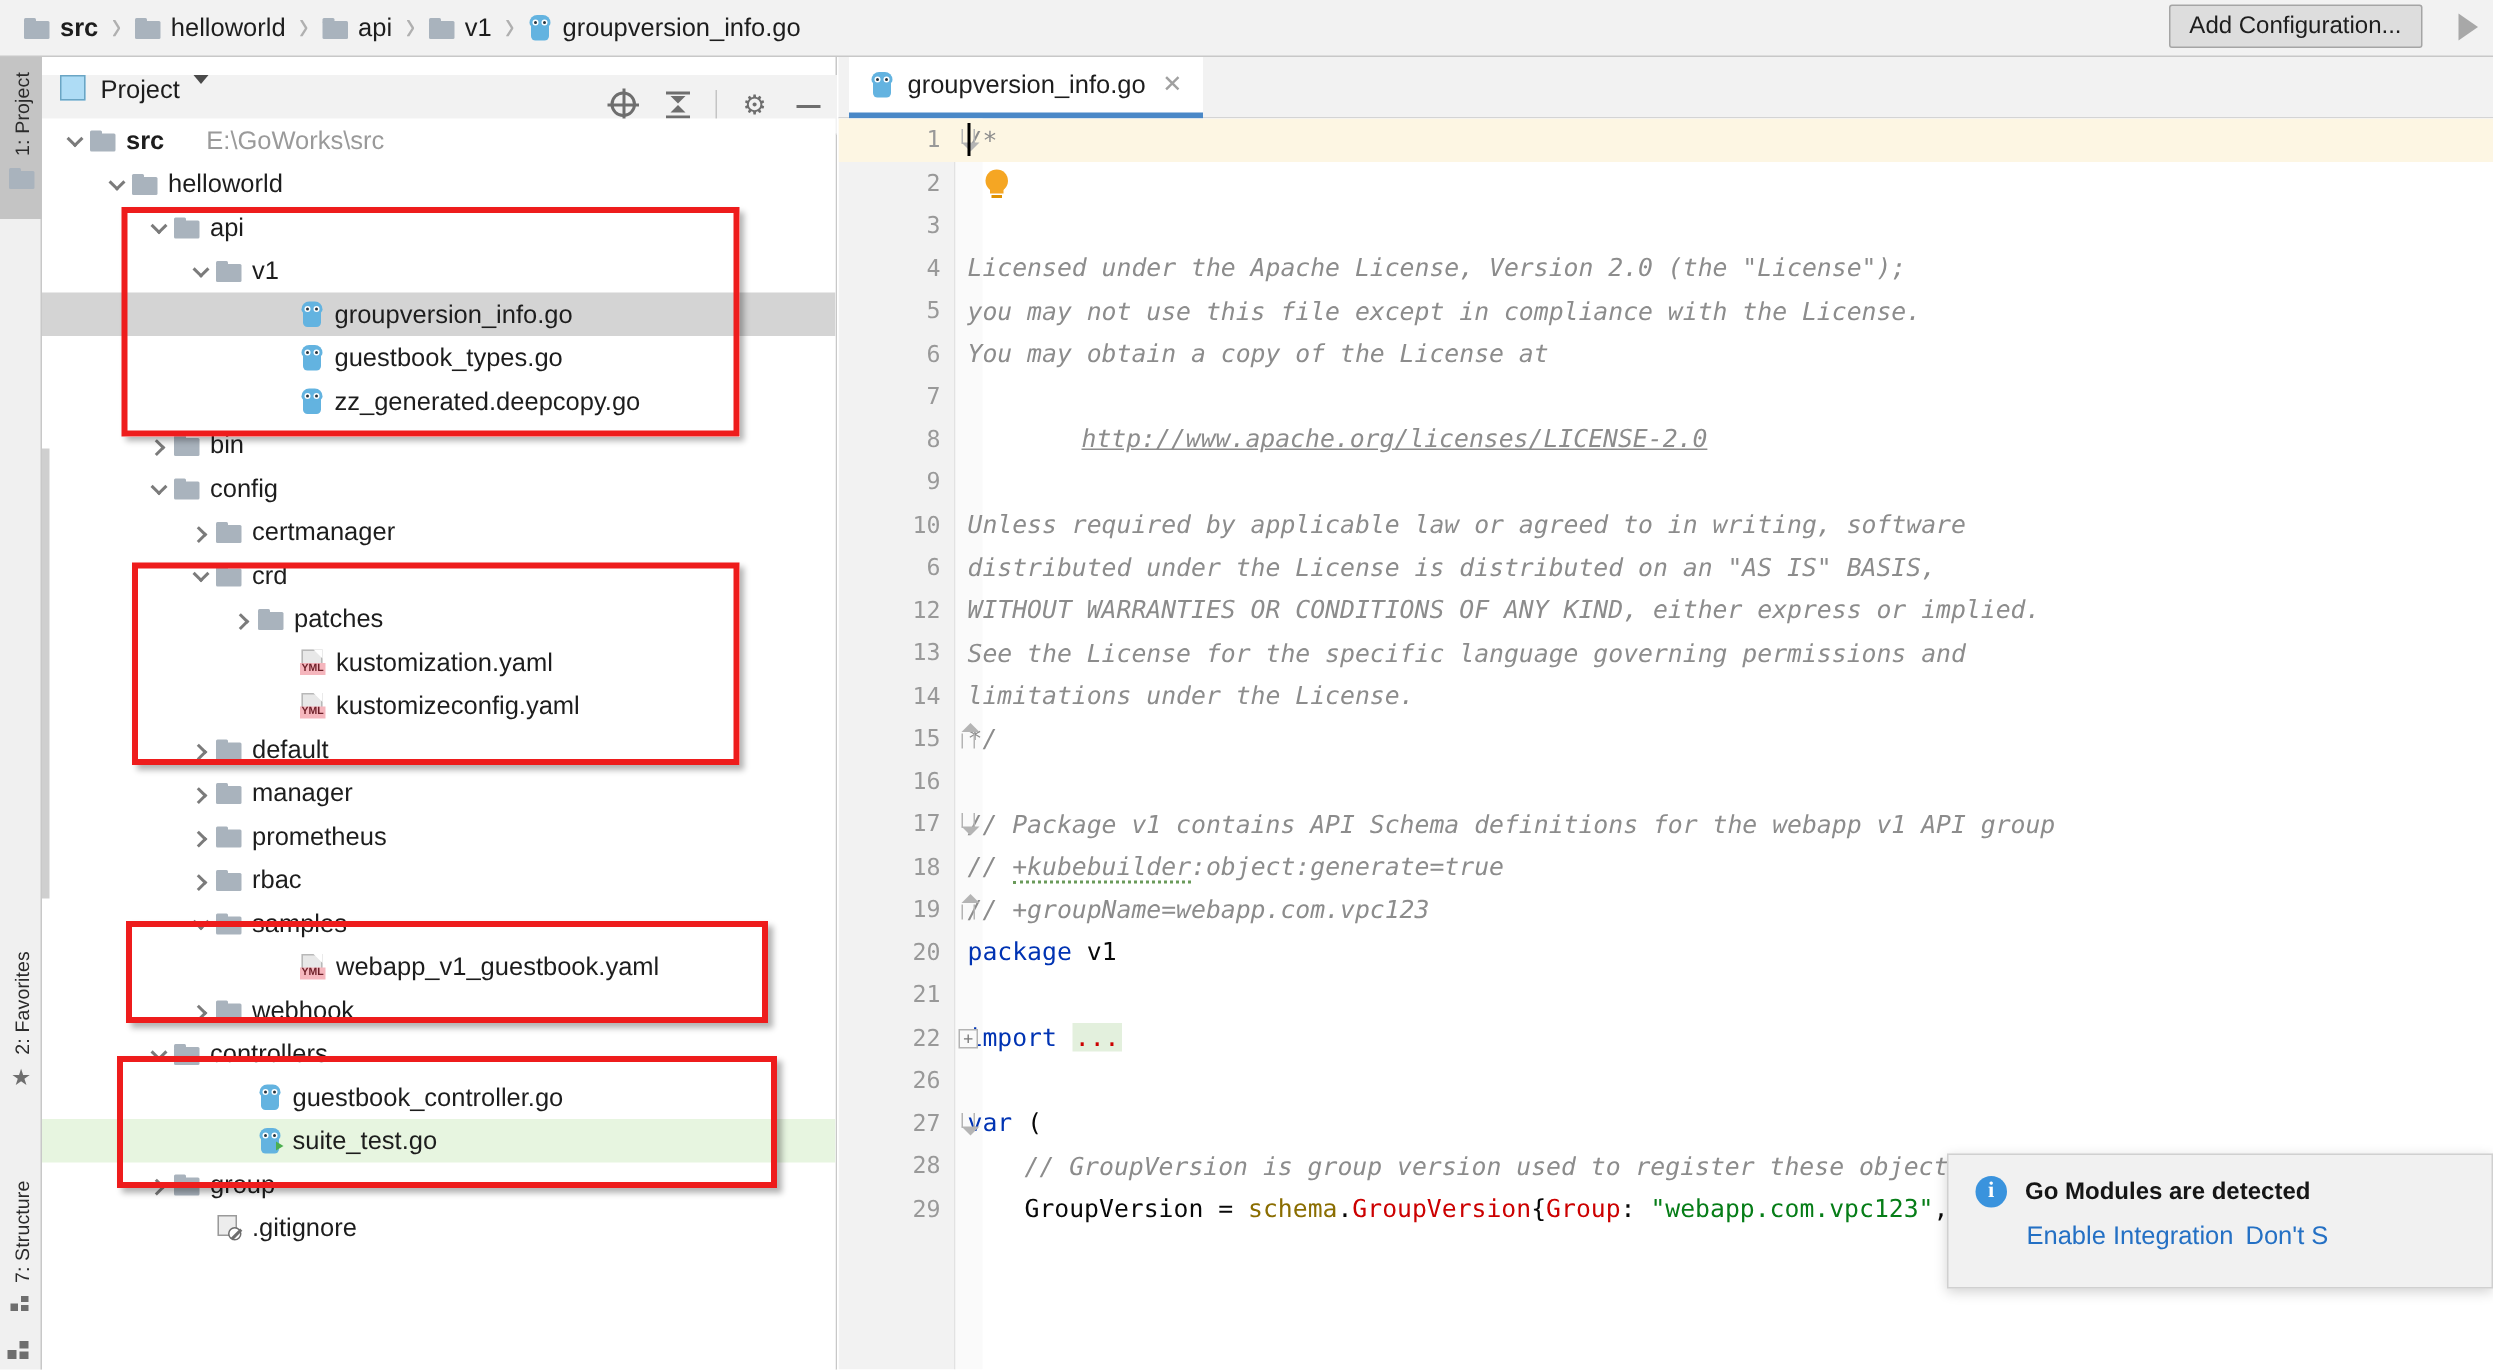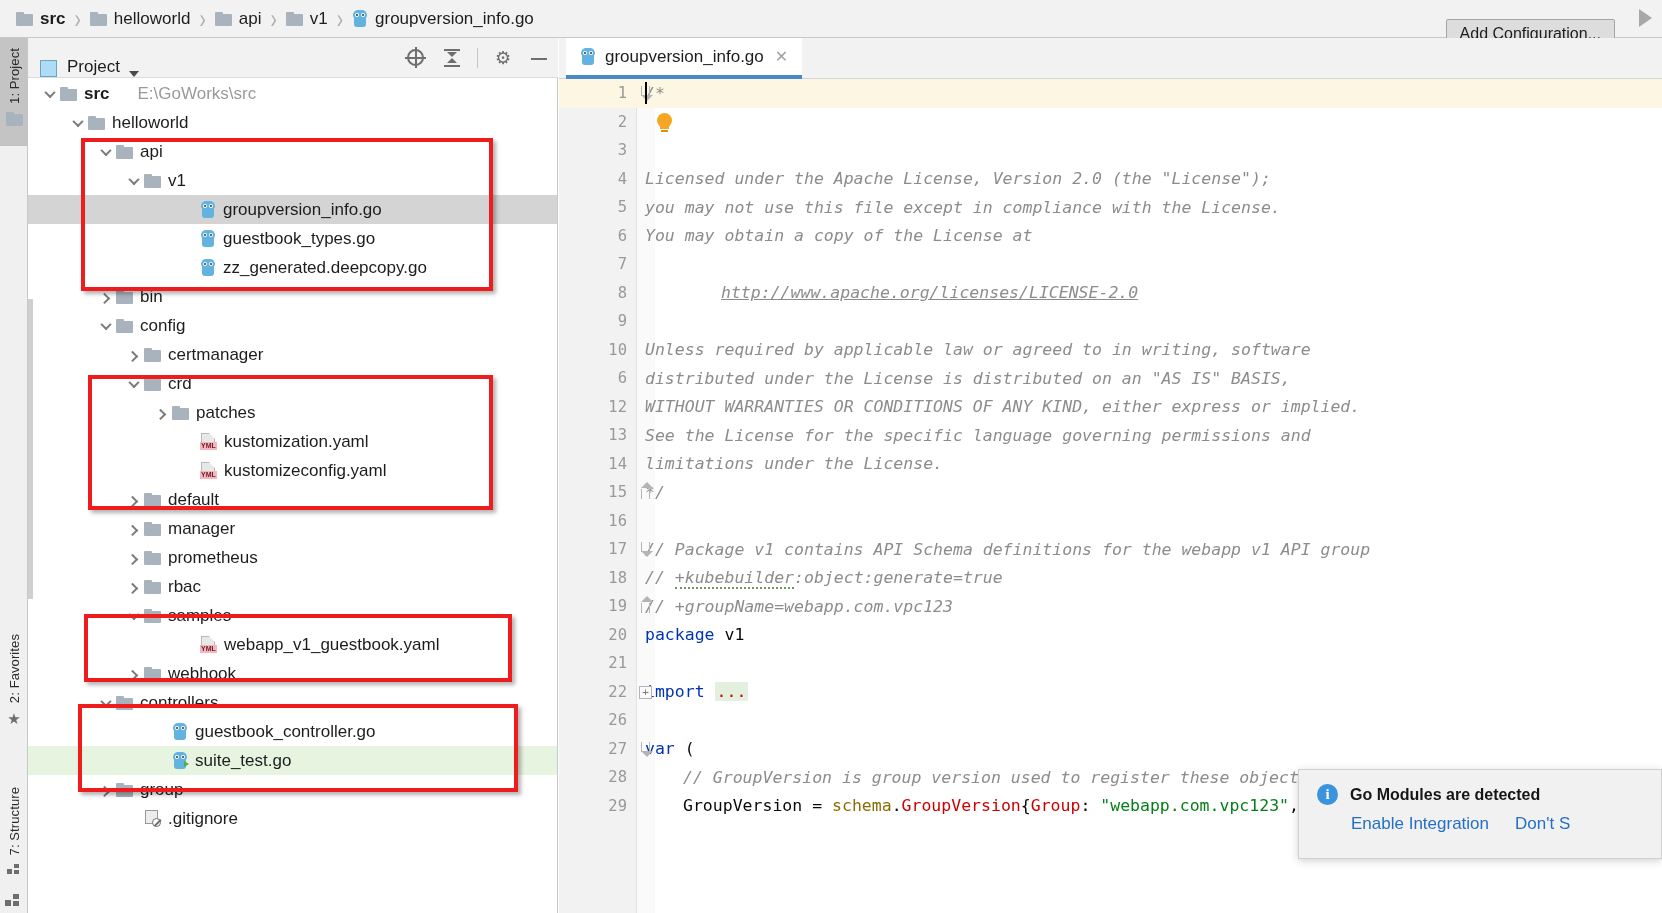--- a/index.html
+++ b/index.html
@@ -57,21 +57,21 @@
   }
   .go-ico .arrow {
     position: absolute; left: 12px; top: 9px; width: 0; height: 0;
     border-left: 5px solid #4caf50; border-top: 3.5px solid transparent; border-bottom: 3.5px solid transparent;
   }
 
   #addconfig {
     position: absolute; right: 47px; top: 3px;
     height: 29px; padding: 0 13px;
     background: #dddddd; border: 1px solid #a5a5a5; border-radius: 2px;
-    font-size: 16px; color: #1d1d1d; line-height: 27px; cursor: default; margin-top: 16px;
+    font-size: 16px; color: #1d1d1d; line-height: 27px; cursor: default;
   }
   #runarrow {
     position: absolute; right: 10px; top: 9px;
     width: 0; height: 0; border-left: 13px solid #a8a8a8;
     border-top: 9px solid transparent; border-bottom: 9px solid transparent;
   }
 
   
   #toolstrip {
     position: absolute; left: 0; top: 38px; width: 28px; height: 875px;
@@ -98,23 +98,23 @@
   .struct-ico i:nth-child(1){ left:0; top:6px; width:5px; height:5px; }
   .struct-ico i:nth-child(2){ left:7px; top:1px; width:5px; height:4px; }
   .struct-ico i:nth-child(3){ left:7px; top:7px; width:5px; height:4px; }
 
   
   #projectpanel {
     position: absolute; left: 28px; top: 38px; width: 530px; height: 875px;
     background: #ffffff; border-right: 1px solid #c8c8c8;
   }
   #panelheader {
-    position: absolute; left: 0; top: 0; width: 530px; height: 40px;
+    position: absolute; left: 0; top: 12px; width: 530px; height: 40px;
     background: #f2f2f2; border-bottom: 1px solid #dcdcdc;
-    display: flex; align-items: flex-end;
+    display: flex; align-items: flex-start;
   }
   #panel-sq {
     width: 17px; height: 17px; margin-left: 12px;
     background: #aedcf5; border: 1px solid #6aa5c4;
   }
   #panel-title { margin-left: 10px; font-size: 17px; color: #1d1d1d; }
   #panel-caret {
     margin-left: 9px; width: 0; height: 0;
     border-left: 5px solid transparent; border-right: 5px solid transparent;
     border-top: 6px solid #4a4a4a;
@@ -289,21 +289,21 @@
     background: #f1f1f1; border: 1px solid #d0d0d0;
     box-shadow: 0 2px 8px rgba(0,0,0,0.18);
   }
   #notif-row { display: flex; align-items: center; padding: 14px 0 0 18px; }
   #notif-ico {
     width: 21px; height: 21px; border-radius: 50%; background: #3a93dd;
     color: #fff; font-size: 15px; font-weight: bold; text-align: center; line-height: 21px;
     font-family: "Liberation Serif", serif; flex: none;
   }
   #notif-title { margin-left: 12px; font-size: 16px; font-weight: bold; color: #161616; }
-  #notif-actions { display: flex; padding: 9px 0 0 52px; gap: 26px; }
+  #notif-actions { display: flex; padding: 9px 0 0 52px; gap: 8px; }
   .nlink { color: #2470c4; font-size: 17px; cursor: default; white-space: nowrap; }
 
   
   #corner-ico {
     position: absolute; left: 5px; bottom: 6px; width: 16px; height: 14px;
   }
   #corner-ico i { position: absolute; background: #6e6e6e; display: block; }
   #corner-ico i:nth-child(1){ left:0; top:7px; width:6px; height:6px; }
   #corner-ico i:nth-child(2){ left:8px; top:1px; width:6px; height:5px; }
   #corner-ico i:nth-child(3){ left:8px; top:8px; width:6px; height:5px; }

